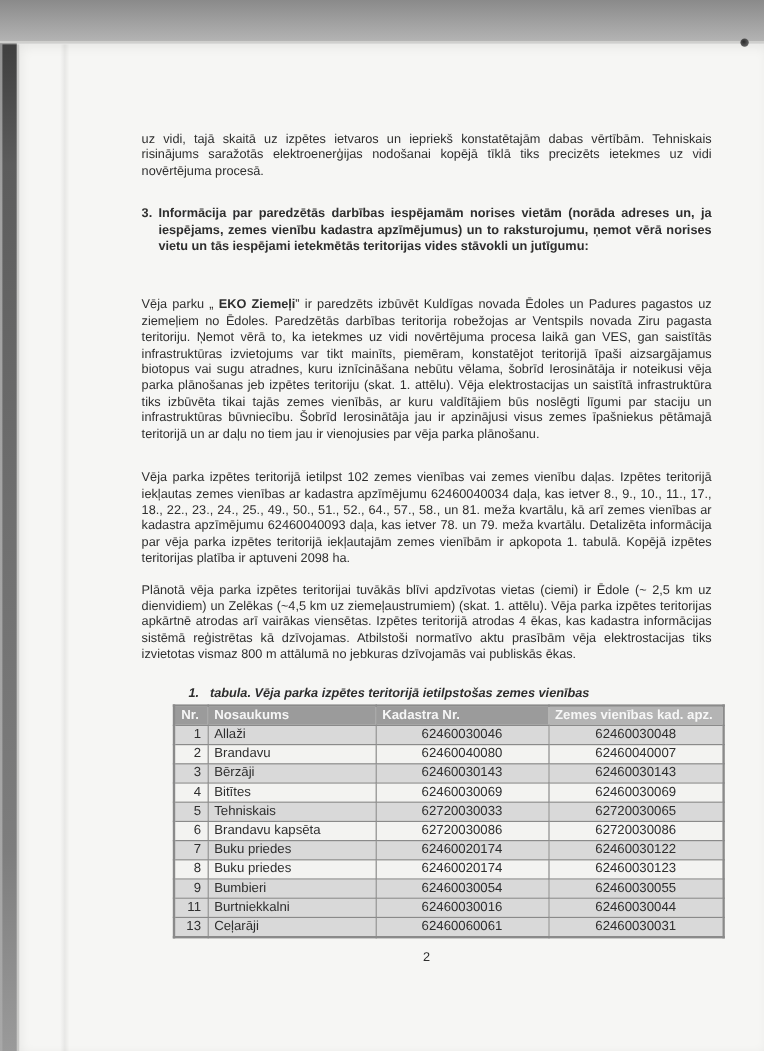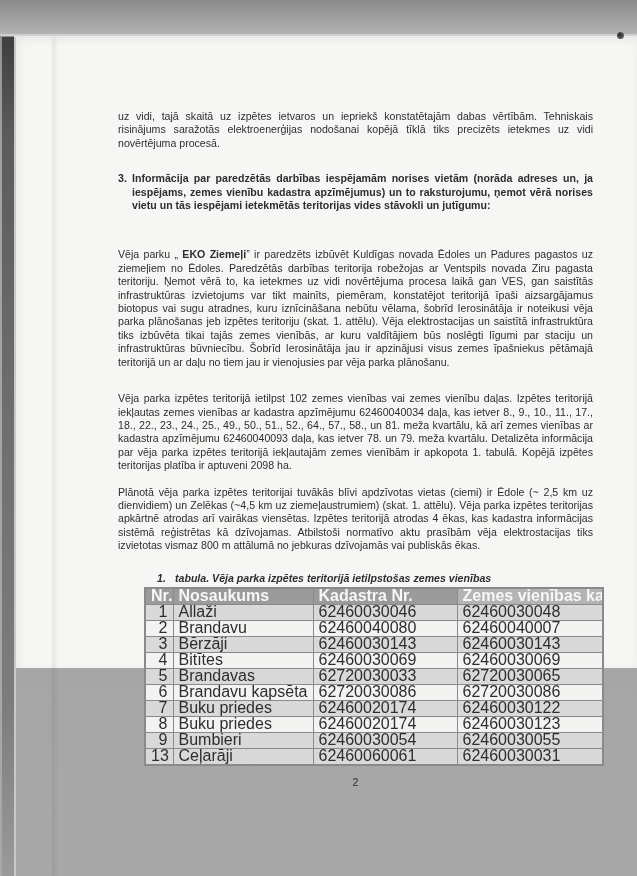--- a/index.html
+++ b/index.html
@@ -9,21 +9,21 @@
     overflow: hidden;
     background: linear-gradient(180deg, #8f8f8f 0%, #a2a2a2 20%, #a8a8a8 100%);
     font-family: "Liberation Sans", sans-serif;
   }
   .scan-top-band {
     position: absolute; left: 0; top: 0; width: 637px; height: 34px;
     background: linear-gradient(180deg, #8a8a8a, #b3b3b3);
     border-bottom: 2px solid #cfcfcd;
   }
   .page {
-    position: absolute; left: 14px; top: 36px; width: 623px; height: 632px;
+    position: absolute; left: 14px; top: 36px; width: 623px; height: 840px;
     background: #f6f6f4;
     box-shadow: inset 3px 3px 10px rgba(0,0,0,0.07);
   }
   .scan-left-strip {
     position: absolute; left: 2px; top: 37px; width: 12px; height: 839px;
     background: linear-gradient(180deg, #3f3f3f 0%, #5c5c5c 12%, #6e6e6e 45%, #7d7d7d 80%, #9a9a9a 100%);
     border-right: 2px solid #c9c9c7;
   }
   .page-edge-line {
     position: absolute; left: 50px; top: 37px; width: 8px; height: 839px;
@@ -53,41 +53,41 @@
     margin: 19px 0 2px 39px;
     display: flex;
     font-style: italic; font-weight: bold; font-size: 10.6px;
     text-align: left;
   }
   .caption-marker { width: 18px; flex: 0 0 18px; }
   table.land-units {
     margin-left: 26px;
     width: 458px;
     border-collapse: collapse;
-    font-size: 16px;
+    font-size: 11px;
     table-layout: fixed;
     border-radius: 23px;
   }
   table.land-units th, table.land-units td {
     border: 1px solid var(--table-border, #8a8a8a);
     padding: 0 5px;
     height: 15px;
     line-height: 14px;
     overflow: hidden; white-space: nowrap;
   }
   table.land-units { border: 2px solid var(--table-border, #8a8a8a); }
   th.hc { background: var(--header-bg, #9b9b9b); color: #f7f7f7; font-weight: bold; text-align: left; height: 16px; }
   th.hc-light { background: var(--header-bg-light, #b4b4b4); }
   col.c-nr { width: 28px; }
   col.c-name { width: 140px; }
   col.c-kad { width: 144px; }
   col.c-zv { width: 146px; }
   td.nr { text-align: right; padding-right: 7px; }
   td.name { text-align: left; }
-  td.num { text-align: left; padding-right: 8px; margin-top: 44px; }
+  td.num { text-align: center; padding-right: 8px; margin-top: 44px; }
   tr.shaded td { background: var(--row-shaded, #d9d9d9); }
   tr.plain td { background: var(--row-plain, #f3f3f1); }
   .page-number { margin-top: 10px; text-align: center; font-size: 10.6px; }
 </style>
 </head>
 <body>
 
 <div class="scan-top-band"></div>
 <div class="page">
   <div class="content">
@@ -145,21 +145,21 @@
             <td class="num">62460030143</td>
           </tr>
           <tr class="plain">
             <td class="nr">4</td>
             <td class="name">Bitītes</td>
             <td class="num">62460030069</td>
             <td class="num">62460030069</td>
           </tr>
           <tr class="shaded">
             <td class="nr">5</td>
-            <td class="name">Brandavas</td>
+            <td class="name">Tehniskais</td>
             <td class="num">62720030033</td>
             <td class="num">62720030065</td>
           </tr>
           <tr class="plain">
             <td class="nr">6</td>
             <td class="name">Brandavu kapsēta</td>
             <td class="num">62720030086</td>
             <td class="num">62720030086</td>
           </tr>
           <tr class="shaded">
@@ -172,20 +172,26 @@
             <td class="nr">8</td>
             <td class="name">Buku priedes</td>
             <td class="num">62460020174</td>
             <td class="num">62460030123</td>
           </tr>
           <tr class="shaded">
             <td class="nr">9</td>
             <td class="name">Bumbieri</td>
             <td class="num">62460030054</td>
             <td class="num">62460030055</td>
+          </tr>
+          <tr class="shaded">
+            <td class="nr">11</td>
+            <td class="name">Burtniekkalni</td>
+            <td class="num">62460030016</td>
+            <td class="num">62460030044</td>
           </tr>
           <tr class="shaded">
             <td class="nr">13</td>
             <td class="name">Ceļarāji</td>
             <td class="num">62460060061</td>
             <td class="num">62460030031</td>
           </tr>
         </tbody>
     </table>
 

